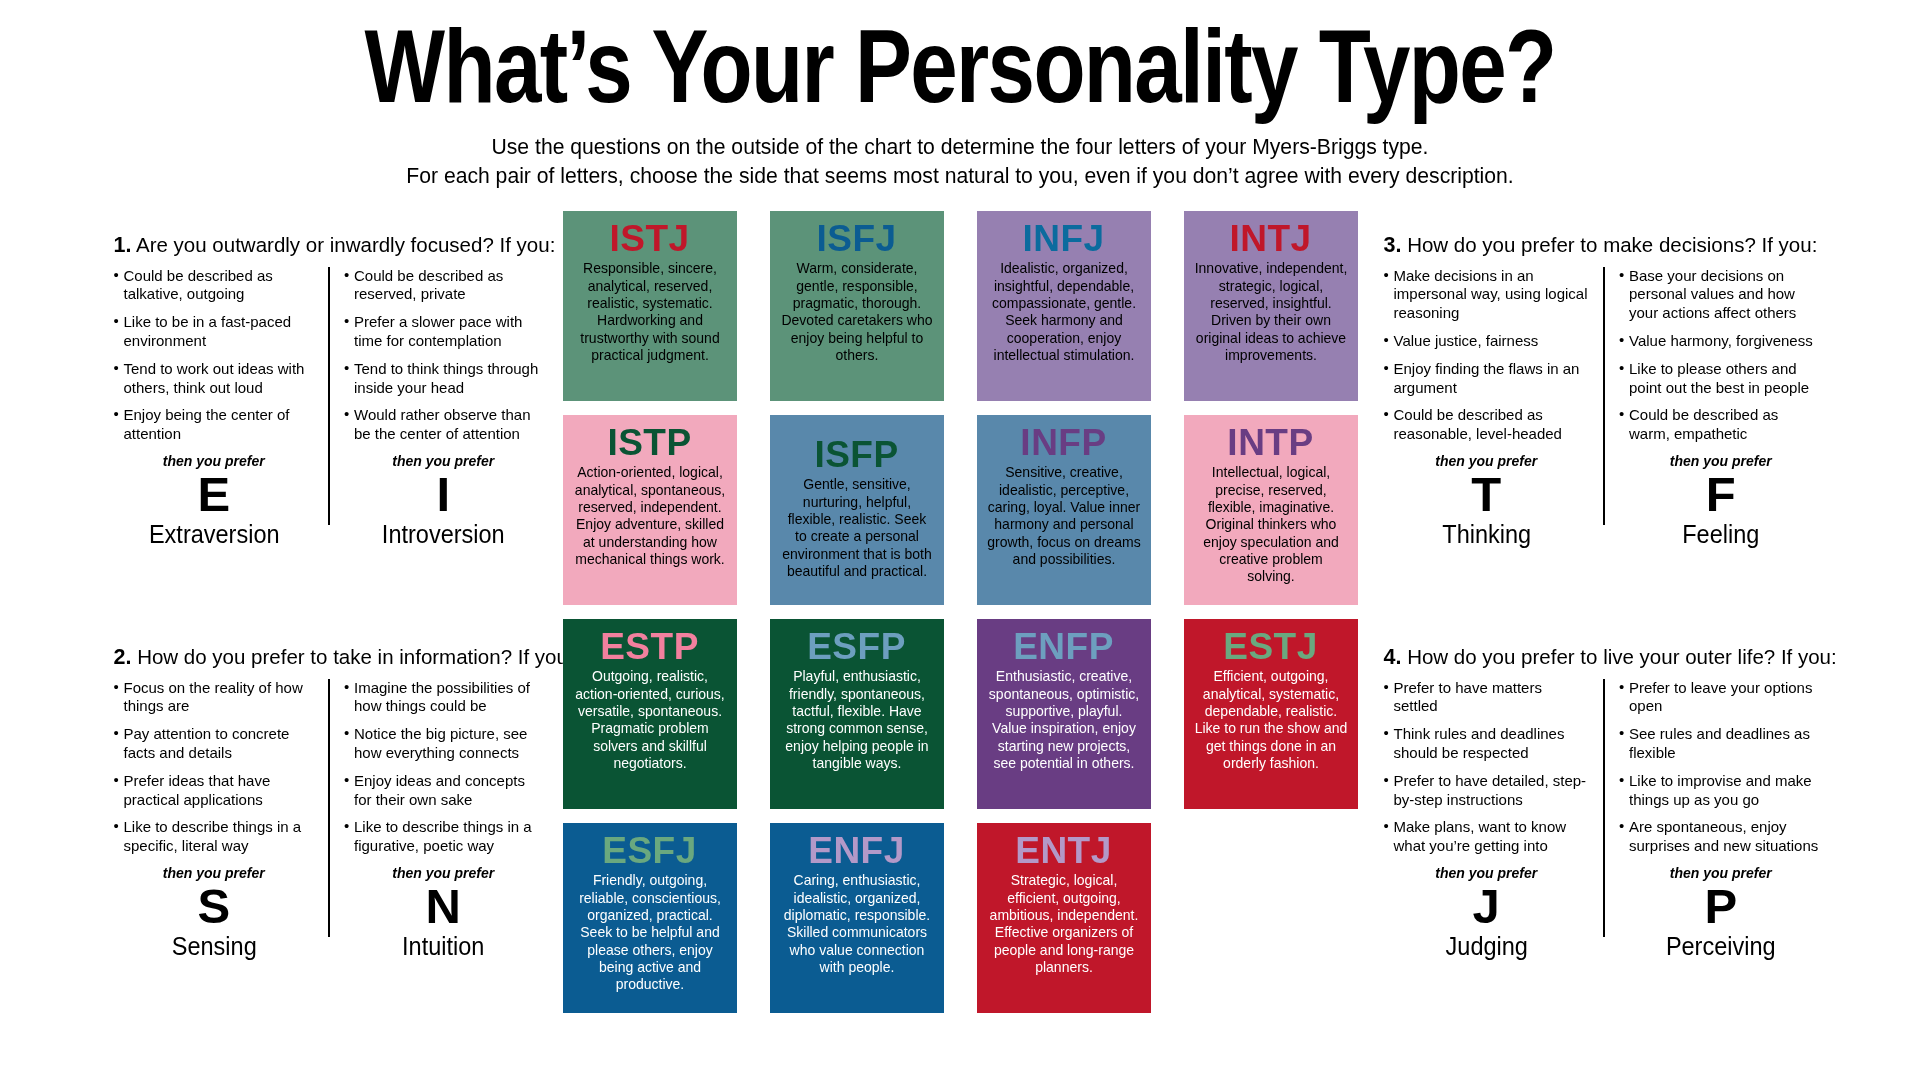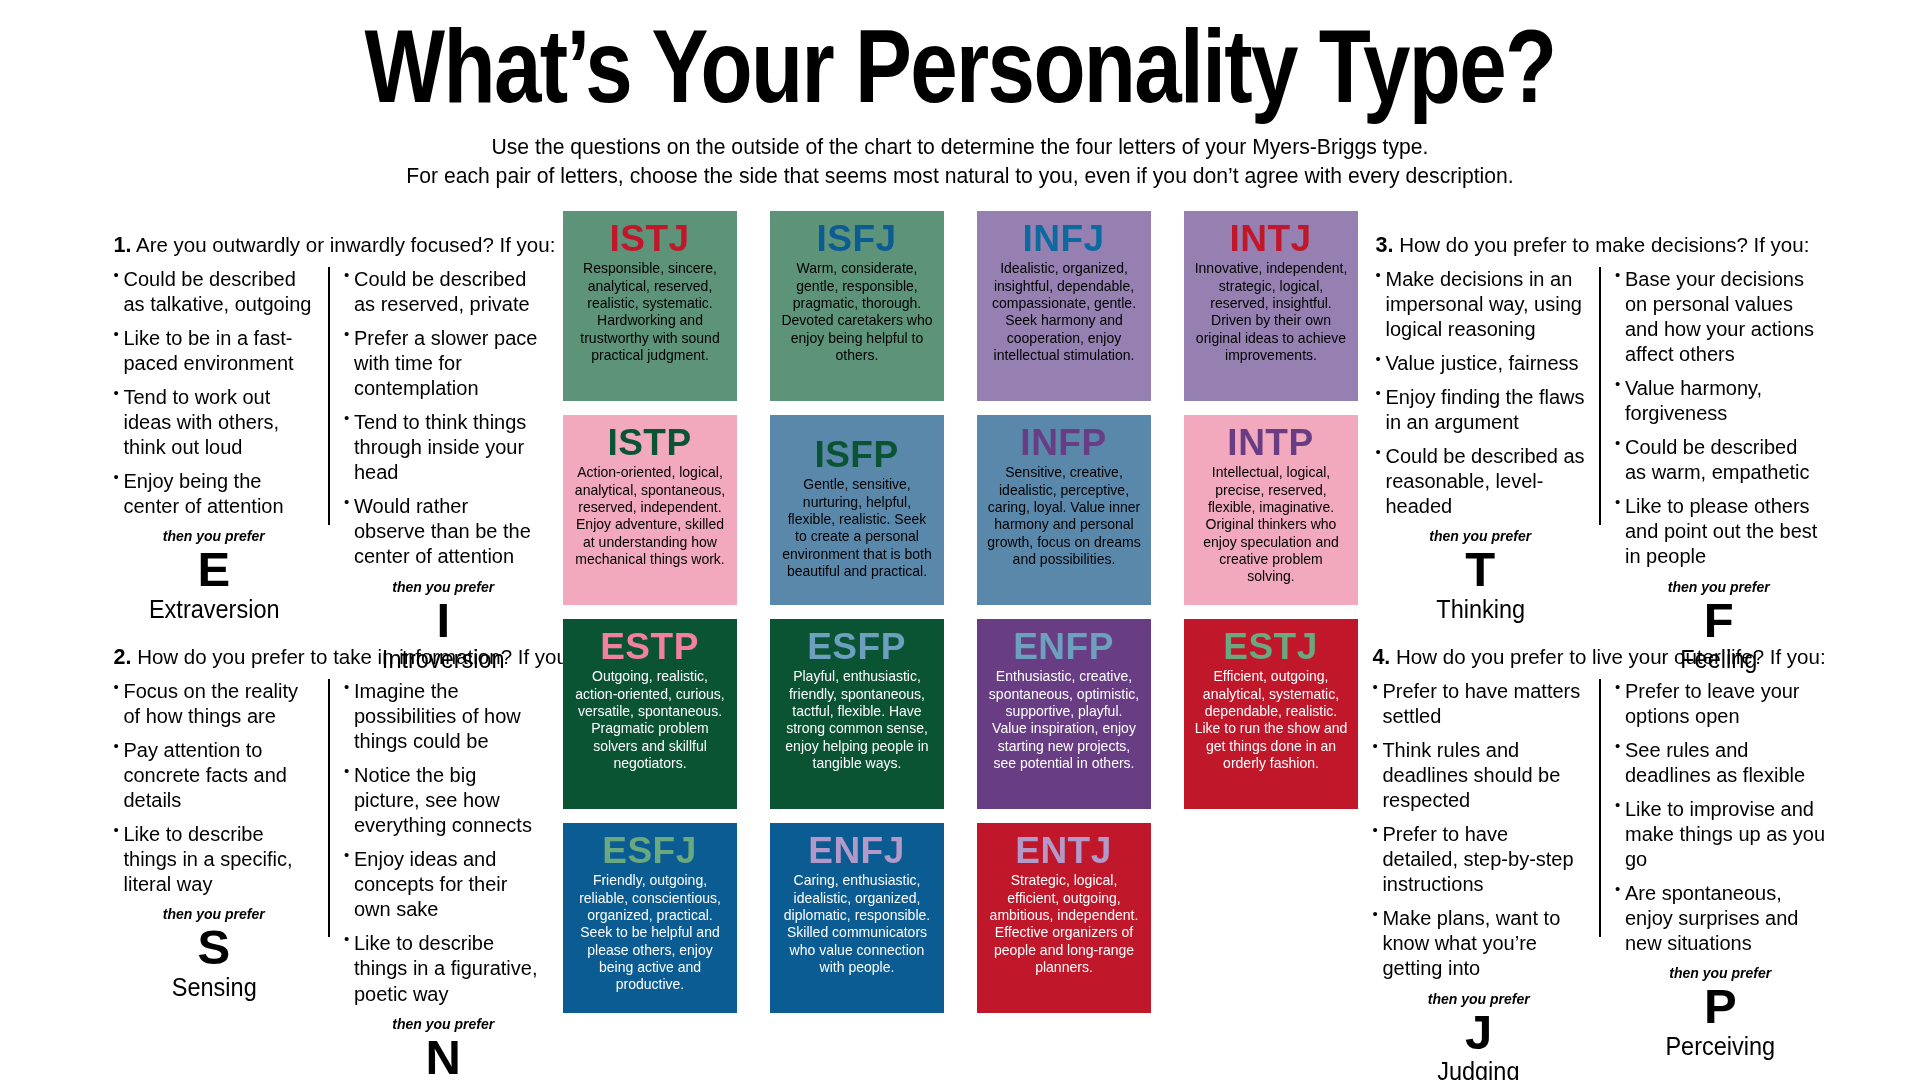--- a/index.html
+++ b/index.html
@@ -47,21 +47,21 @@
     gap: 0px;
   }
   .side-col {
     width: 505px;
     display: flex;
     flex-direction: column;
     gap: 0px;
     padding-top: 26px;
   }
   .side-col.left { padding-left: 56px; padding-right: 20px; }
-  .side-col.right { padding-left: 18px; padding-right: 40px; align-items: center; }
+  .side-col.right { padding-left: 26px; padding-right: 40px; }
 
   .qblock { height: 400px; }
   .qblock.second { margin-top: 12px; }
 
   .qtitle {
     font-size: 20.5px;
     color: #000;
     margin-bottom: 9px;
     white-space: nowrap;
   }
@@ -82,21 +82,21 @@
   }
   .qcol {
     width: 50%;
     padding-right: 14px;
   }
   .qcol.right-half { padding-left: 16px; padding-right: 0; }
 
   ul.bullets { list-style: none; }
   ul.bullets li {
     position: relative;
-    font-size: 20px;
+    font-size: 15px;
     line-height: 1.255;
     padding-left: 10px;
     margin-bottom: 9px;
     color: #000;
   }
   ul.bullets li::before {
     content: "\2022";
     position: absolute;
     left: 0; top: -1px;
     font-size: 15px;
@@ -206,20 +206,21 @@
       <div class="qblock second">
         <div class="qtitle">
           <b>2.</b>
           <span>How do you prefer to take in information? If you:</span>
         </div>
         <div class="qcols">
           <div class="qcol">
             <ul class="bullets">
               <li>Focus on the reality of how things are</li>
               <li>Pay attention to concrete facts and details</li>
+              <li>Prefer ideas that have practical applications</li>
               <li>Like to describe things in a specific, literal way</li>
             </ul>
             <div class="prefer-wrap">
               <div class="prefer-label">then you prefer</div>
               <div class="prefer-letter">S</div>
               <div class="prefer-name">Sensing</div>
             </div>
           </div>
           <div class="qcol right-half">
             <ul class="bullets">
@@ -321,22 +322,22 @@
             <div class="prefer-wrap">
               <div class="prefer-label">then you prefer</div>
               <div class="prefer-letter">T</div>
               <div class="prefer-name">Thinking</div>
             </div>
           </div>
           <div class="qcol right-half">
             <ul class="bullets">
               <li>Base your decisions on personal values and how your actions affect others</li>
               <li>Value harmony, forgiveness</li>
+              <li>Like to please others and point out the best in people</li>
               <li>Could be described as warm, empathetic</li>
-              <li>Like to please others and point out the best in people</li>
             </ul>
             <div class="prefer-wrap">
               <div class="prefer-label">then you prefer</div>
               <div class="prefer-letter">F</div>
               <div class="prefer-name">Feeling</div>
             </div>
           </div>
         </div>
       </div>
 

